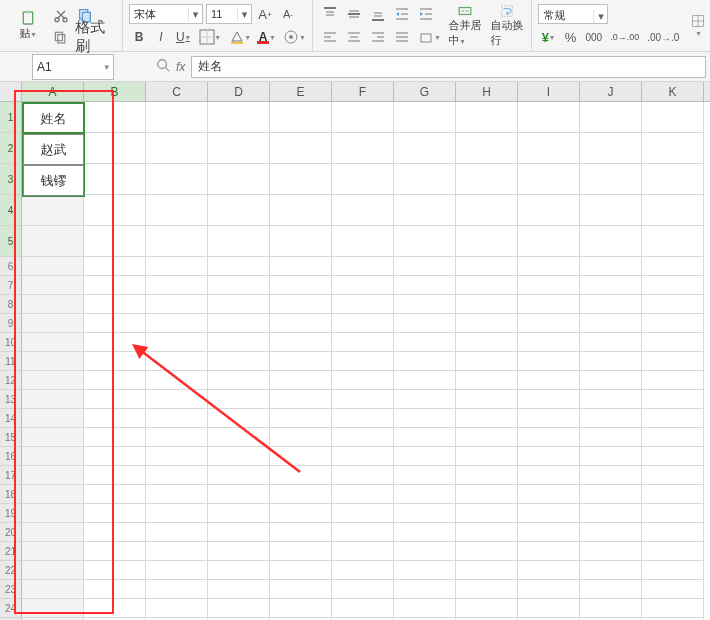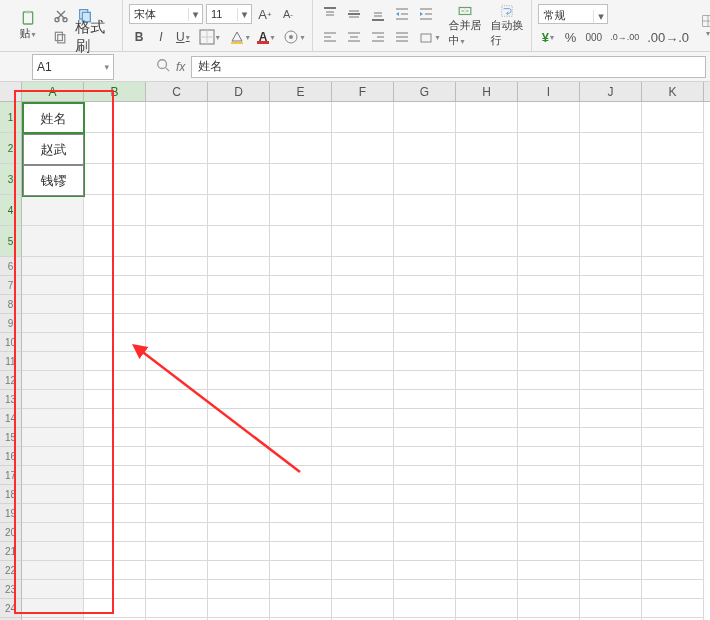--- a/index.html
+++ b/index.html
@@ -377,21 +377,21 @@
           <span class="arrow">▾</span>
         </div>
       <div class="underbar">
         <div class="btn">
             <span class="hl-green" style="font-size:13px">¥</span>
             <span class="dd">▾</span>
           </div>
         <div class="btn" style="font-size:13px">%</div>
         <div class="btn" style="font-size:10px">000</div>
         <div class="btn" style="font-size:9px">.0→.00</div>
-        <div class="btn" style="font-size:13px">.00→.0</div>
+        <div class="btn" style="font-size:10px">.00→.0</div>
       </div>
     </div>
     <div class="btn btn-lg" style="min-width:28px">
       <svg class="ico" viewBox="0 0 24 24">
           <rect x="4" y="4" width="16" height="16" fill="none" stroke="#888"></rect>
           <line x1="4" y1="12" x2="20" y2="12" stroke="#888"></line>
           <line x1="12" y1="4" x2="12" y2="20" stroke="#888"></line>
         </svg>
       <span class="dd">▾</span>
     </div>

